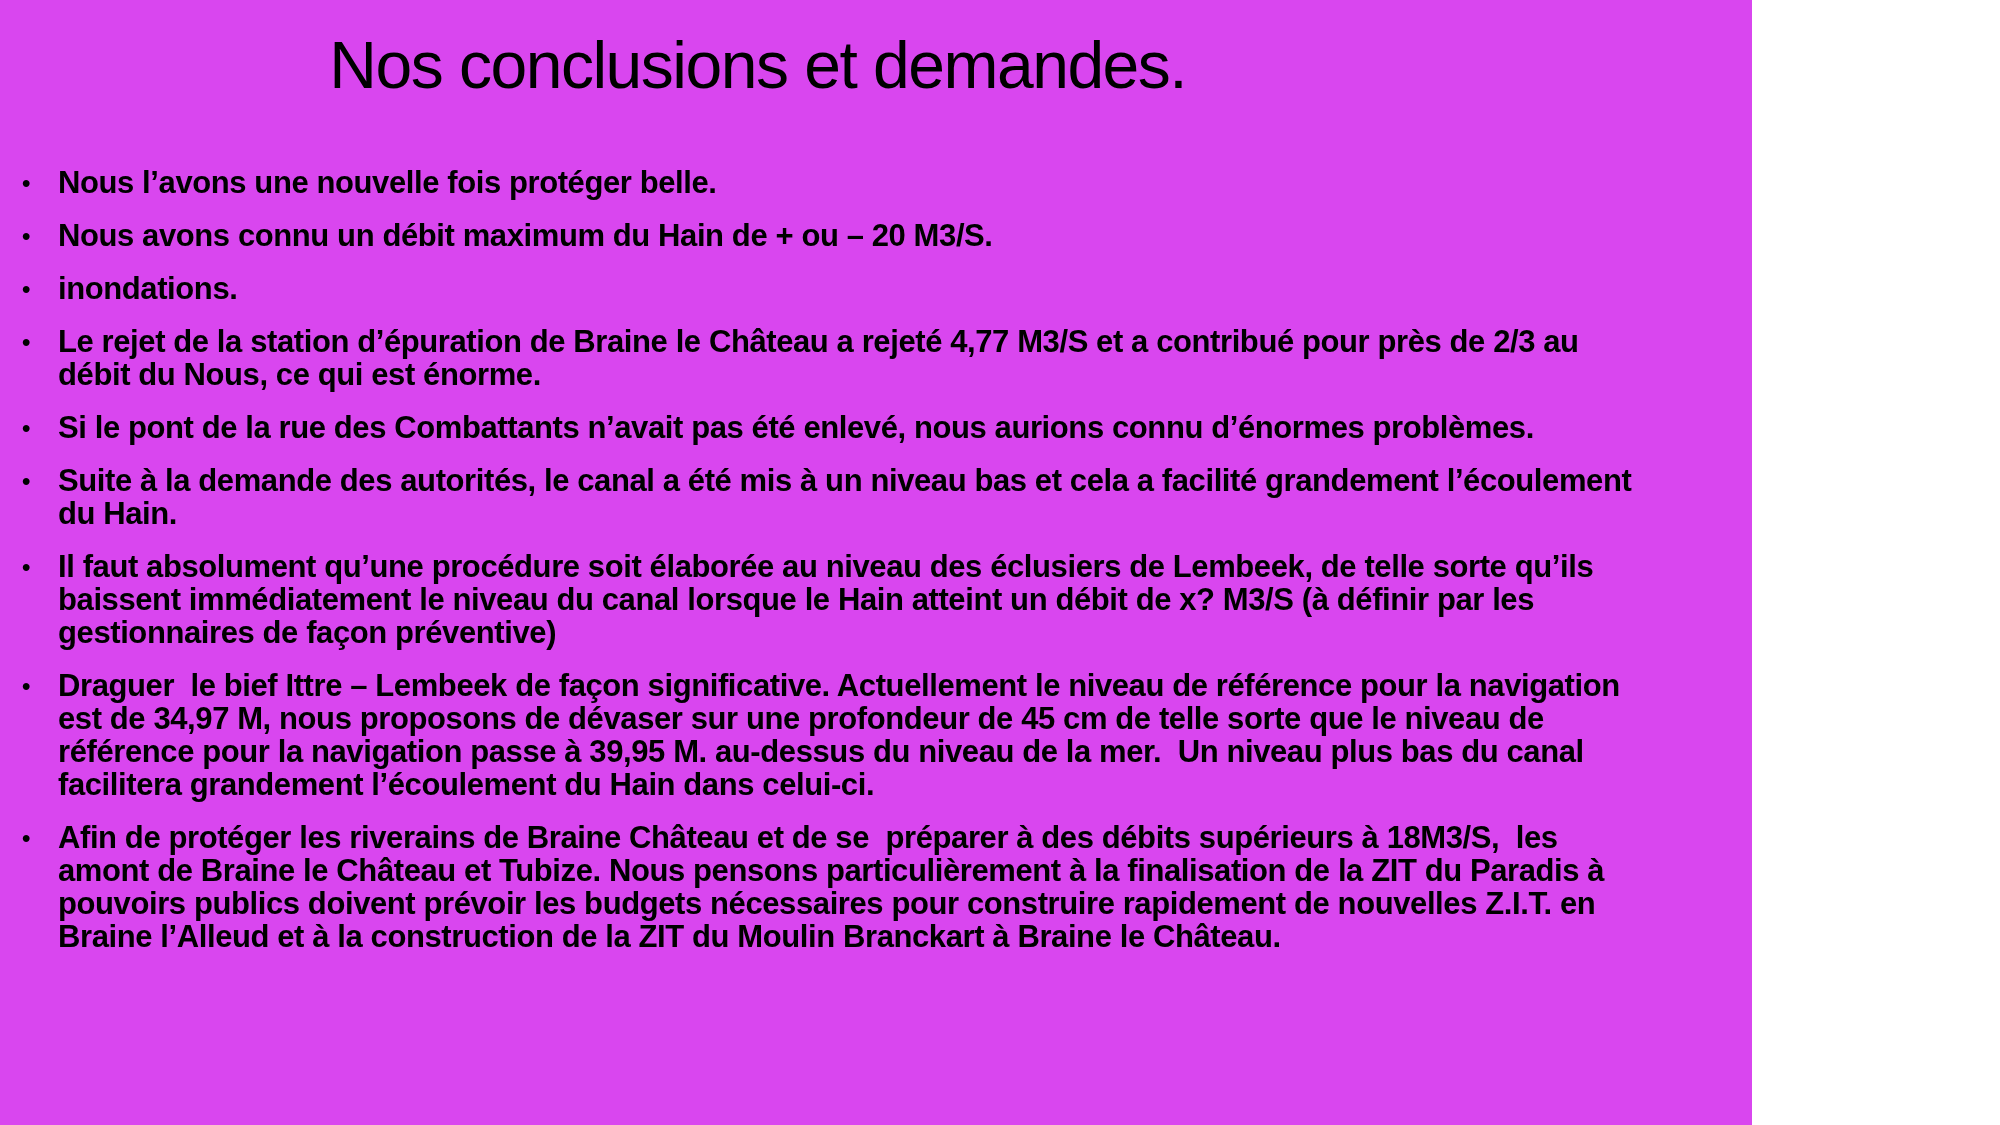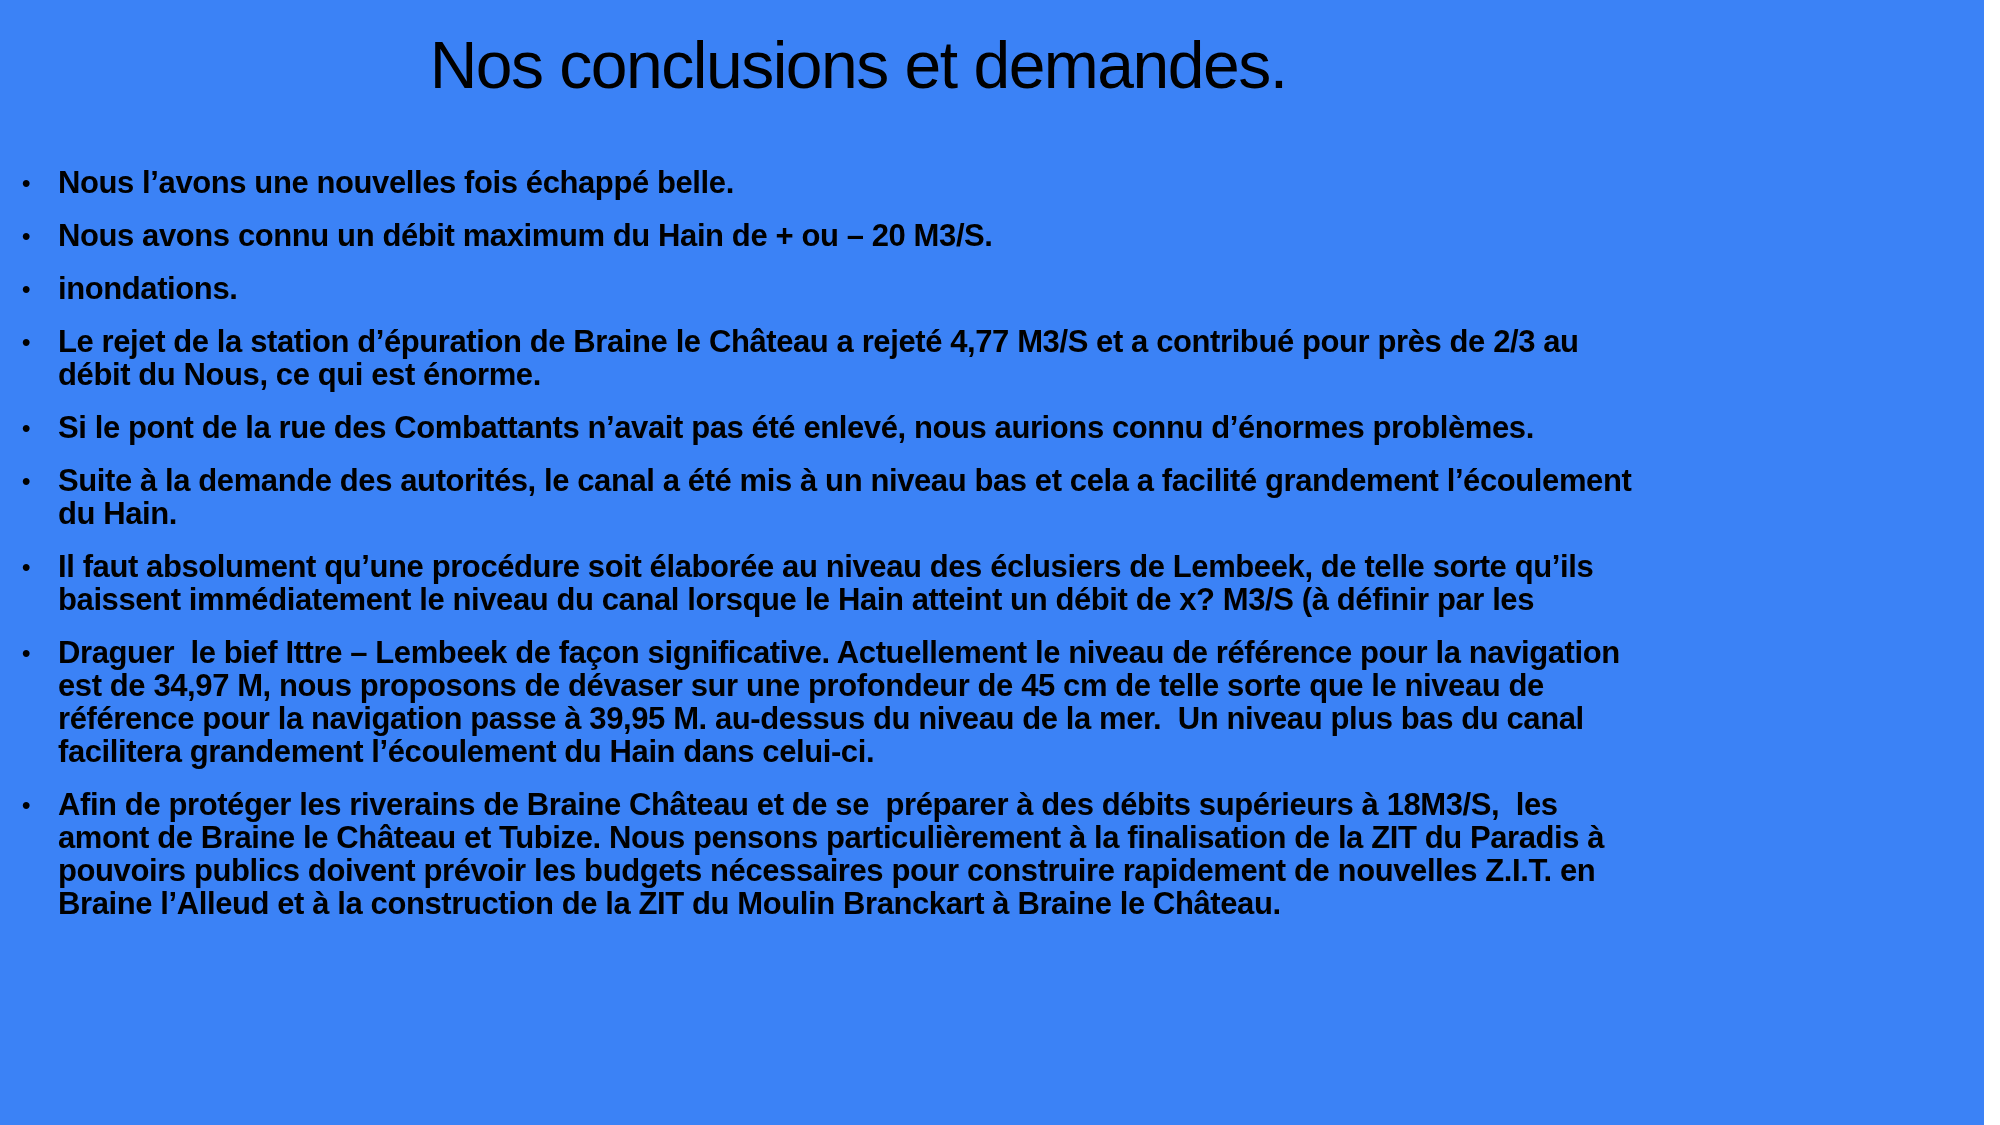--- a/index.html
+++ b/index.html
@@ -2,23 +2,23 @@
 <html><head>
 <meta charset="utf-8">
 <style>
   html, body {
     margin: 0;
     padding: 0;
     background: #ffffff;
   }
   .slide {
     position: relative;
-    width: 1984px;
+    width: 1752px;
     height: 1125px;
-    background: #3b82f6;
+    background: #d946ef;
     color: #000000;
     overflow: hidden;
     font-family: "Liberation Sans", "DejaVu Sans", sans-serif;
   }
   .title {
     margin-top: 28px;
     width: 86.5%;
     text-align: center;
     font-size: 66px;
     font-weight: 400;
@@ -59,21 +59,21 @@
 
 <div class="slide">
 
   <div class="title">Nos conclusions et demandes.</div>
 
   <div class="bullets">
 
     <div class="bullet">
       <span class="dot">•</span>
       <div class="lines">
-        <div class="line">Nous l’avons une nouvelles fois échappé belle.</div>
+        <div class="line">Nous l’avons une nouvelle fois protéger belle.</div>
       </div>
     </div>
 
     <div class="bullet">
       <span class="dot">•</span>
       <div class="lines">
         <div class="line">Nous avons connu un débit maximum du Hain de + ou – 20 M3/S.</div>
       </div>
     </div>
 
@@ -105,20 +105,21 @@
         <div class="line">Suite à la demande des autorités, le canal a été mis à un niveau bas et cela a facilité grandement l’écoulement</div>
         <div class="line">du Hain.</div>
       </div>
     </div>
 
     <div class="bullet">
       <span class="dot">•</span>
       <div class="lines">
         <div class="line">Il faut absolument qu’une procédure soit élaborée au niveau des éclusiers de Lembeek, de telle sorte qu’ils</div>
         <div class="line">baissent immédiatement le niveau du canal lorsque le Hain atteint un débit de x? M3/S (à définir par les</div>
+        <div class="line">gestionnaires de façon préventive)</div>
       </div>
     </div>
 
     <div class="bullet">
       <span class="dot">•</span>
       <div class="lines">
         <div class="line">Draguer  le bief Ittre – Lembeek de façon significative. Actuellement le niveau de référence pour la navigation</div>
         <div class="line">est de 34,97 M, nous proposons de dévaser sur une profondeur de 45 cm de telle sorte que le niveau de</div>
         <div class="line">référence pour la navigation passe à 39,95 M. au-dessus du niveau de la mer.  Un niveau plus bas du canal</div>
         <div class="line">facilitera grandement l’écoulement du Hain dans celui-ci.</div>

